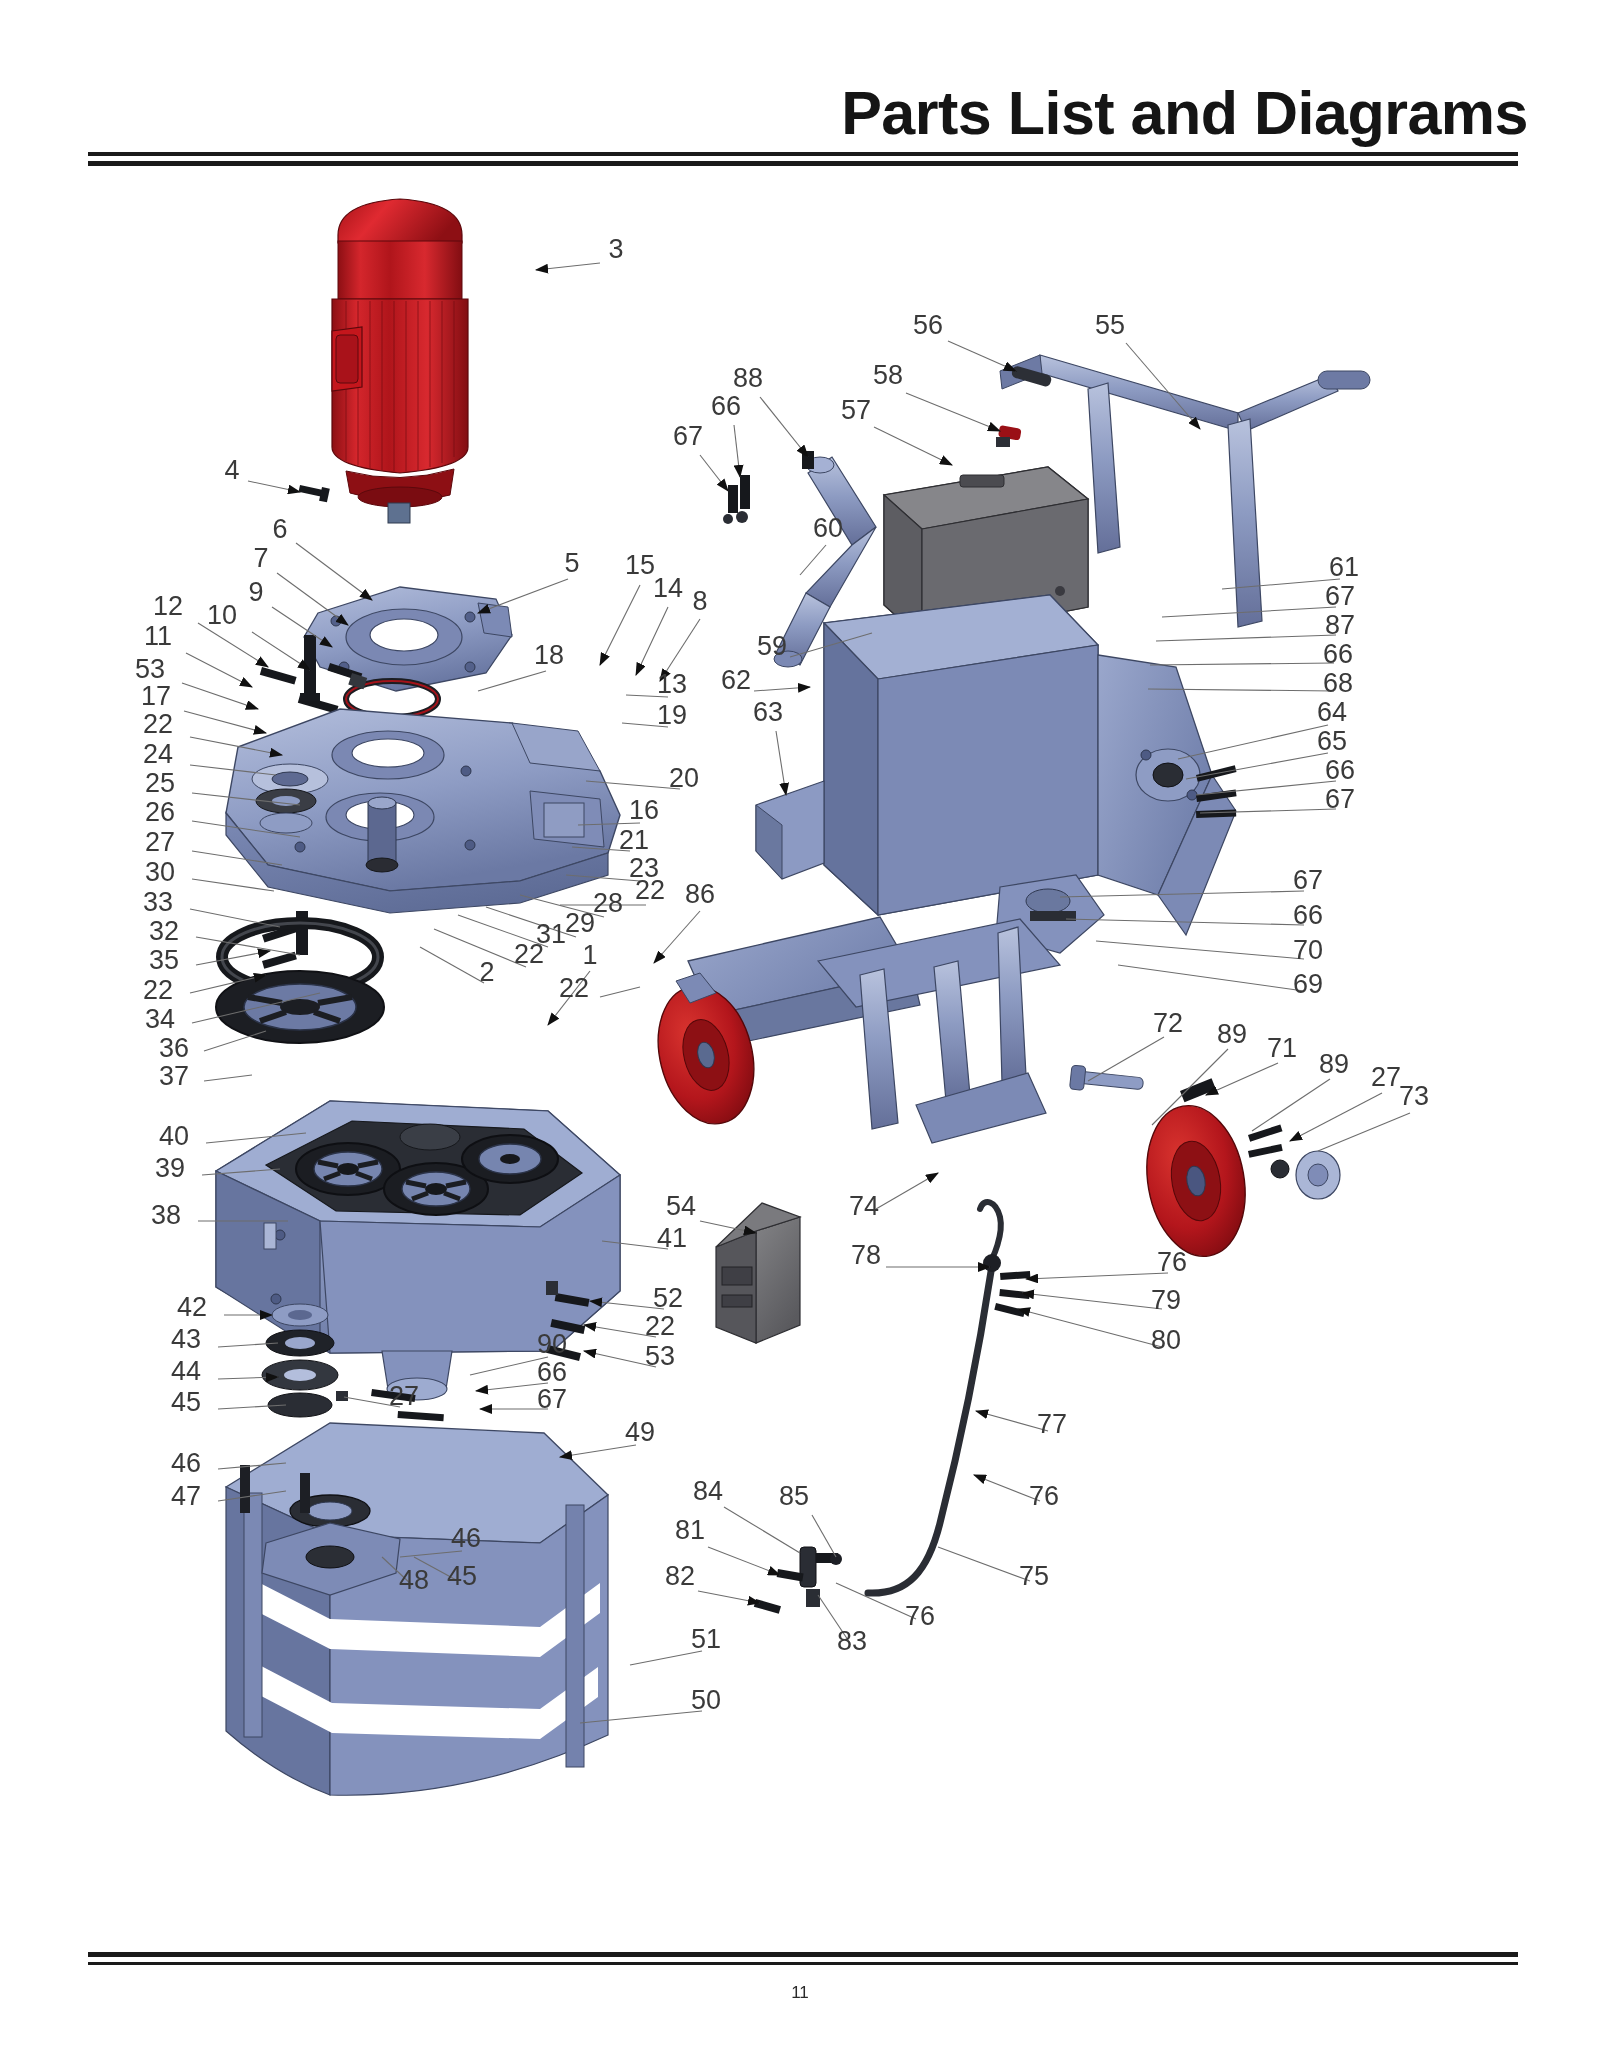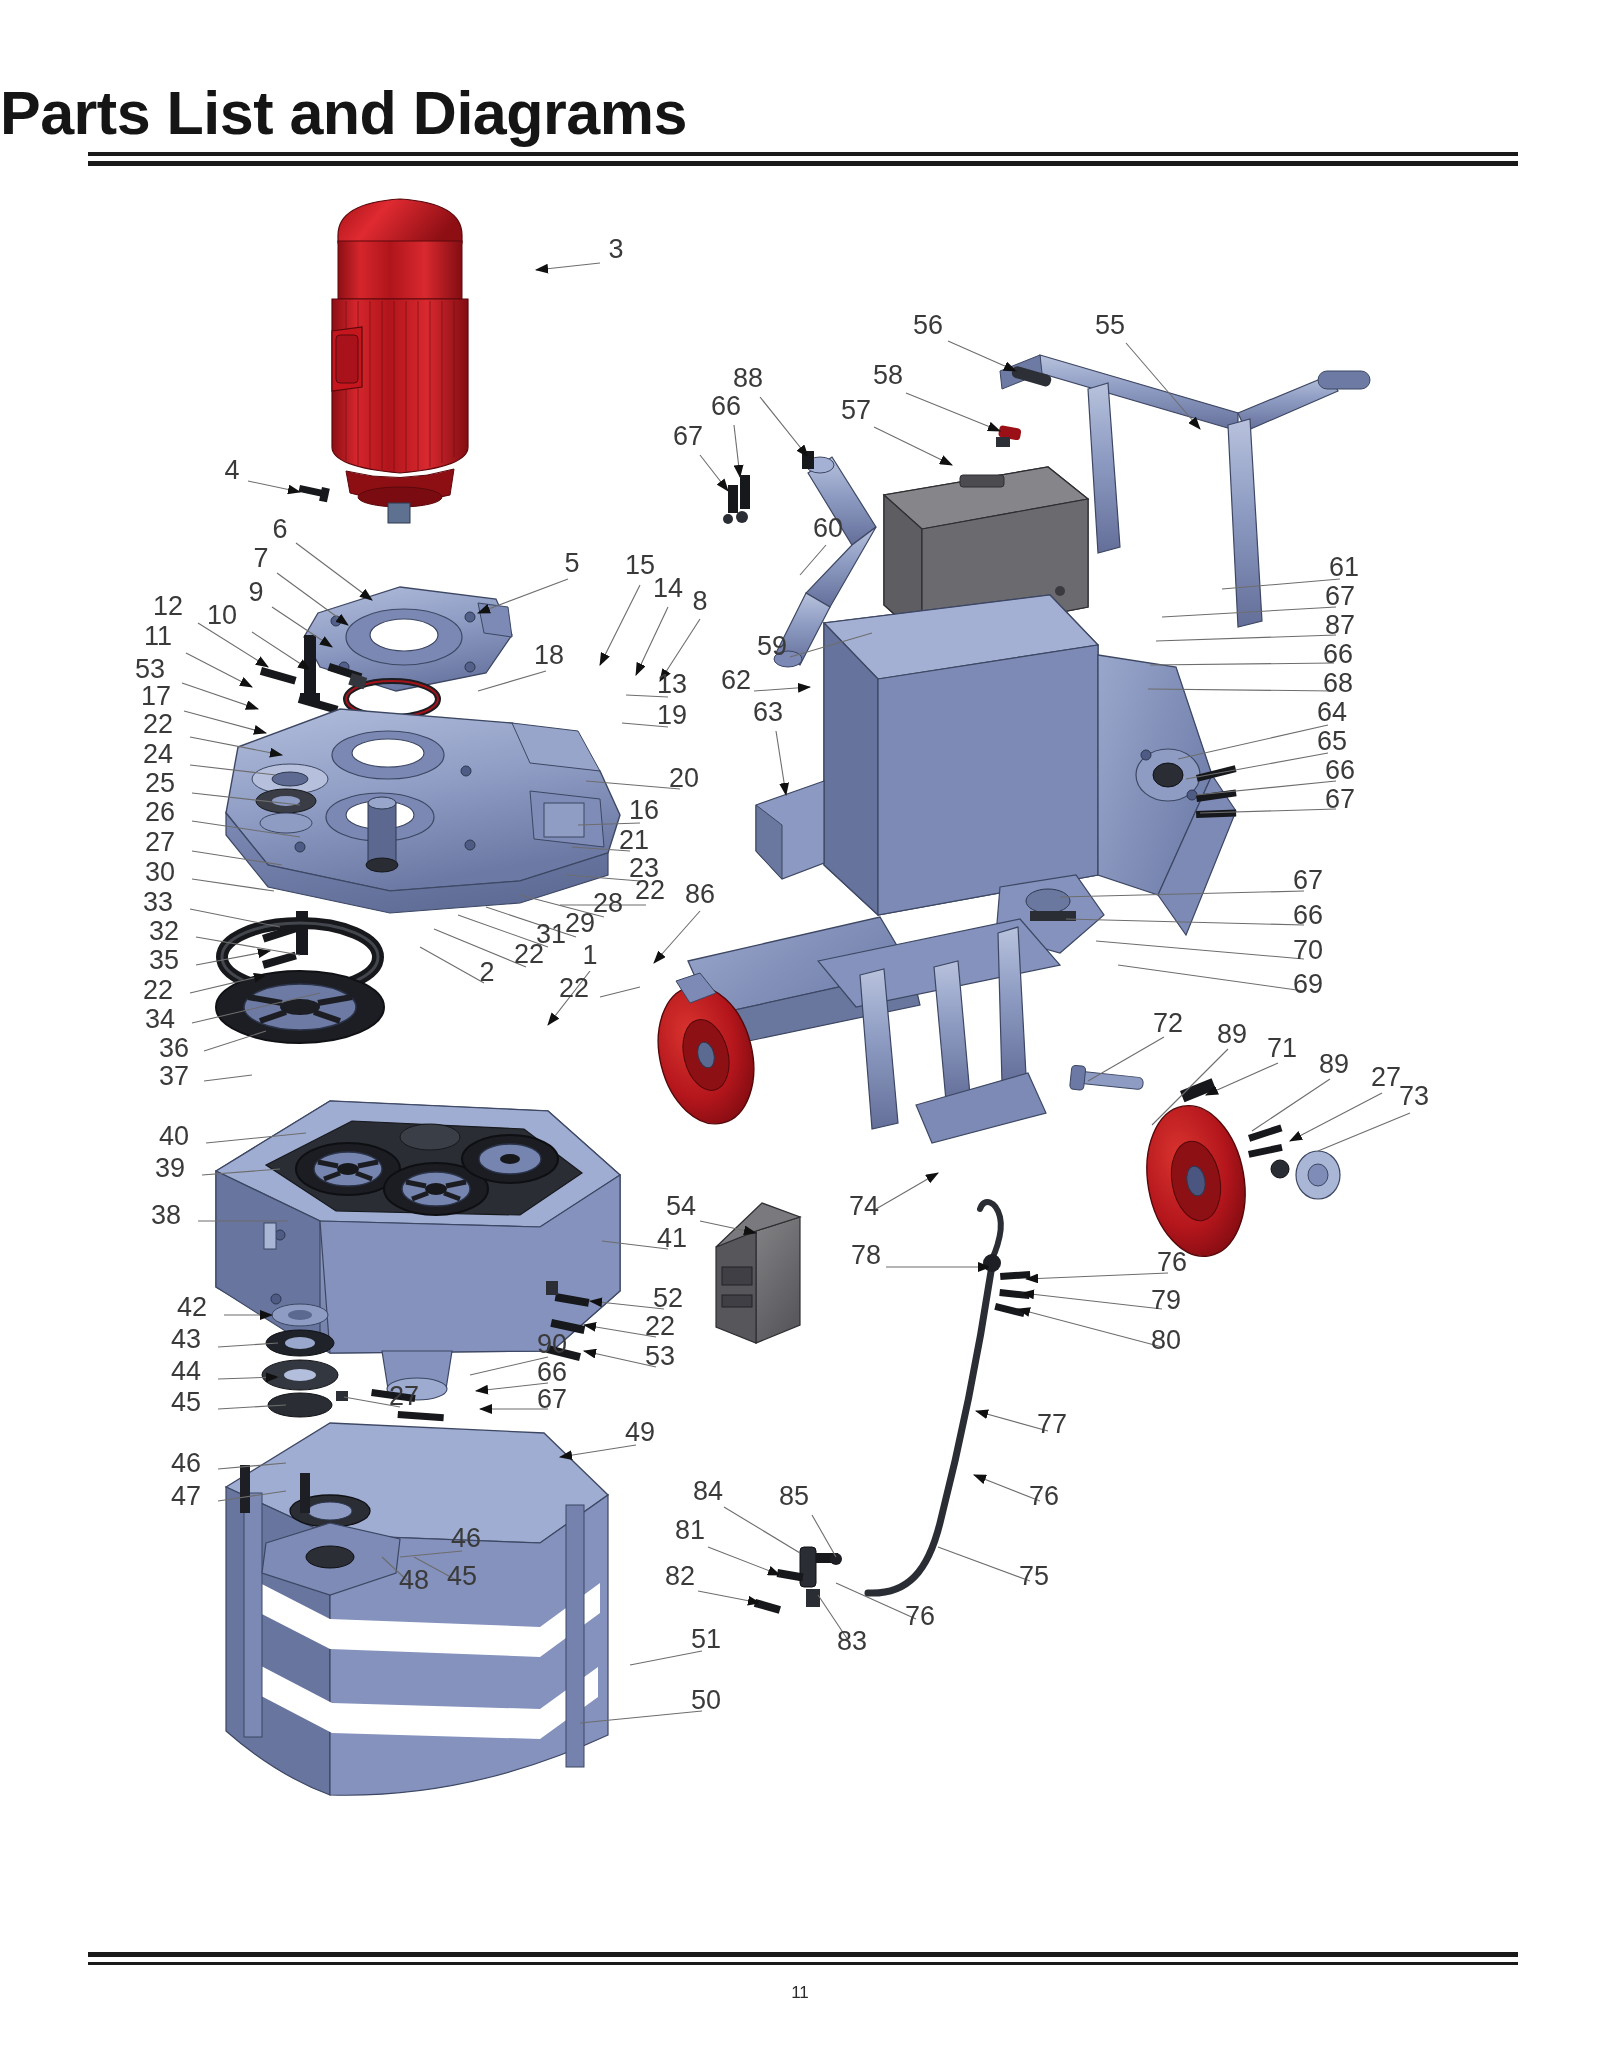--- a/index.html
+++ b/index.html
@@ -18,20 +18,21 @@
     background: #ffffff;
     overflow: hidden;
   }
 
   
   #header-title {
     position: absolute;
     left: 0;
     top: 78px;
     width: 1528px;
+    text-align: right;
     font-size: 61px;
     font-weight: bold;
     letter-spacing: -0.5px;
     color: #151515;
     font-family: "Liberation Sans", sans-serif;
     white-space: nowrap;
   }
   #header-rule-1 {
     position: absolute;
     left: 88px;

